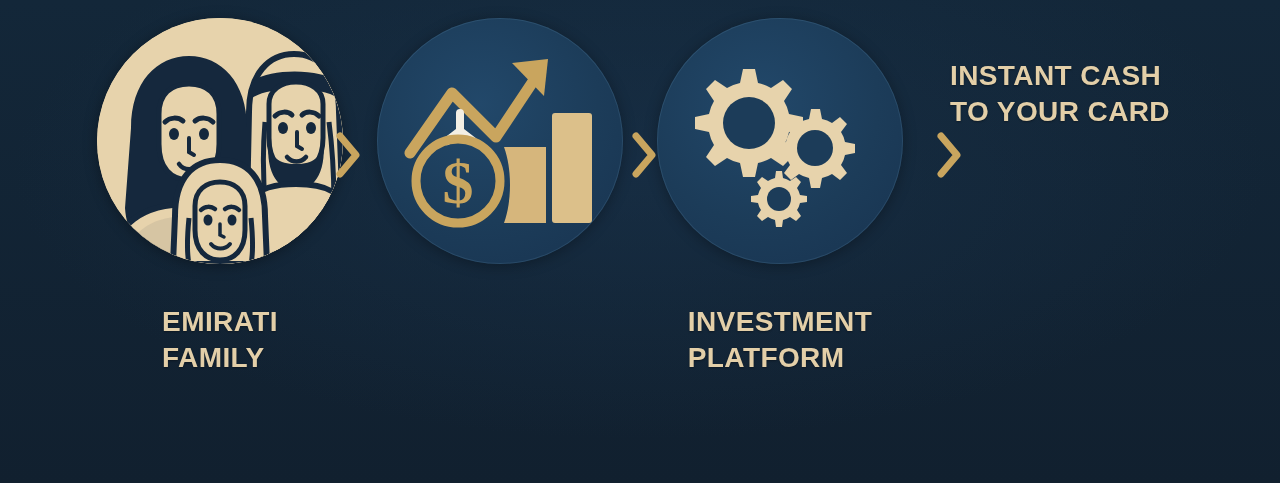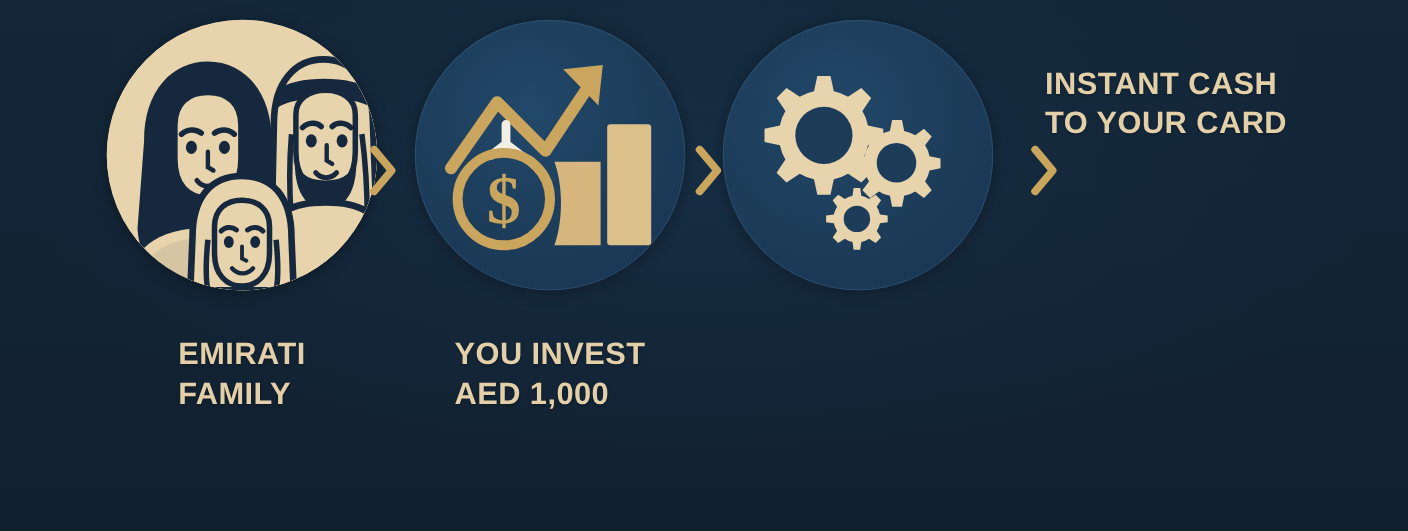--- a/index.html
+++ b/index.html
@@ -194,22 +194,20 @@
 
         <circle cx="58" cy="140" r="42" fill="none" stroke="#c9a55e" stroke-width="9"></circle>
         <text x="58" y="162" text-anchor="middle" font-family="'Liberation Serif', serif" font-size="62" font-weight="bold" fill="#c9a55e">$</text>
 
         <path d="M104 106 L146 106 L146 182 L104 182
                  C112 160 112 128 104 106 Z" fill="#d6b67c"></path>
 
         <rect x="152" y="72" width="40" height="110" rx="3" fill="#dcc08a"></rect>
       </svg>
     </div>
-    <div class="caption">YOU INVEST
-AED 1,000</div>
   </div>
 
   <div class="step">
     <div class="disc blue">
       <svg width="210" height="200" viewBox="0 0 210 200">
 
         <g fill="#e7d3ac">
           <path d="M68 28 L80 28 L83 42 A40 40 0 0 1 96 47 L108 39 L117 48 L109 60
                    A40 40 0 0 1 114 73 L128 76 L128 88 L114 91 A40 40 0 0 1 109 104
                    L117 116 L108 125 L96 117 A40 40 0 0 1 83 122 L80 136 L68 136
@@ -233,20 +231,22 @@
           <path d="M101 130 L107 130 L108 137 A20 20 0 0 1 115 140 L121 136 L126 141 L122 147
                    A20 20 0 0 1 125 154 L132 155 L132 161 L125 162 A20 20 0 0 1 122 169
                    L126 175 L121 180 L115 176 A20 20 0 0 1 108 179 L107 186 L101 186
                    L100 179 A20 20 0 0 1 93 176 L87 180 L82 175 L86 169
                    A20 20 0 0 1 83 162 L76 161 L76 155 L83 154 A20 20 0 0 1 86 147
                    L82 141 L87 136 L93 140 A20 20 0 0 1 100 137 Z"></path>
           <circle cx="104" cy="158" r="12" fill="#1c3c59"></circle>
         </g>
       </svg>
     </div>
+    <div class="caption">INVESTMENT
+PLATFORM</div>
   </div>
 
   <div class="step">
     <div class="caption">INSTANT CASH
 TO YOUR CARD</div>
   </div>
 
   <div class="chev chev-1">
     <svg width="26" height="46" viewBox="0 0 26 46">
       <path d="M5 4 L21 23 L5 42" fill="none" stroke="#c9a55e" stroke-width="7" stroke-linecap="round" stroke-linejoin="round"></path>

